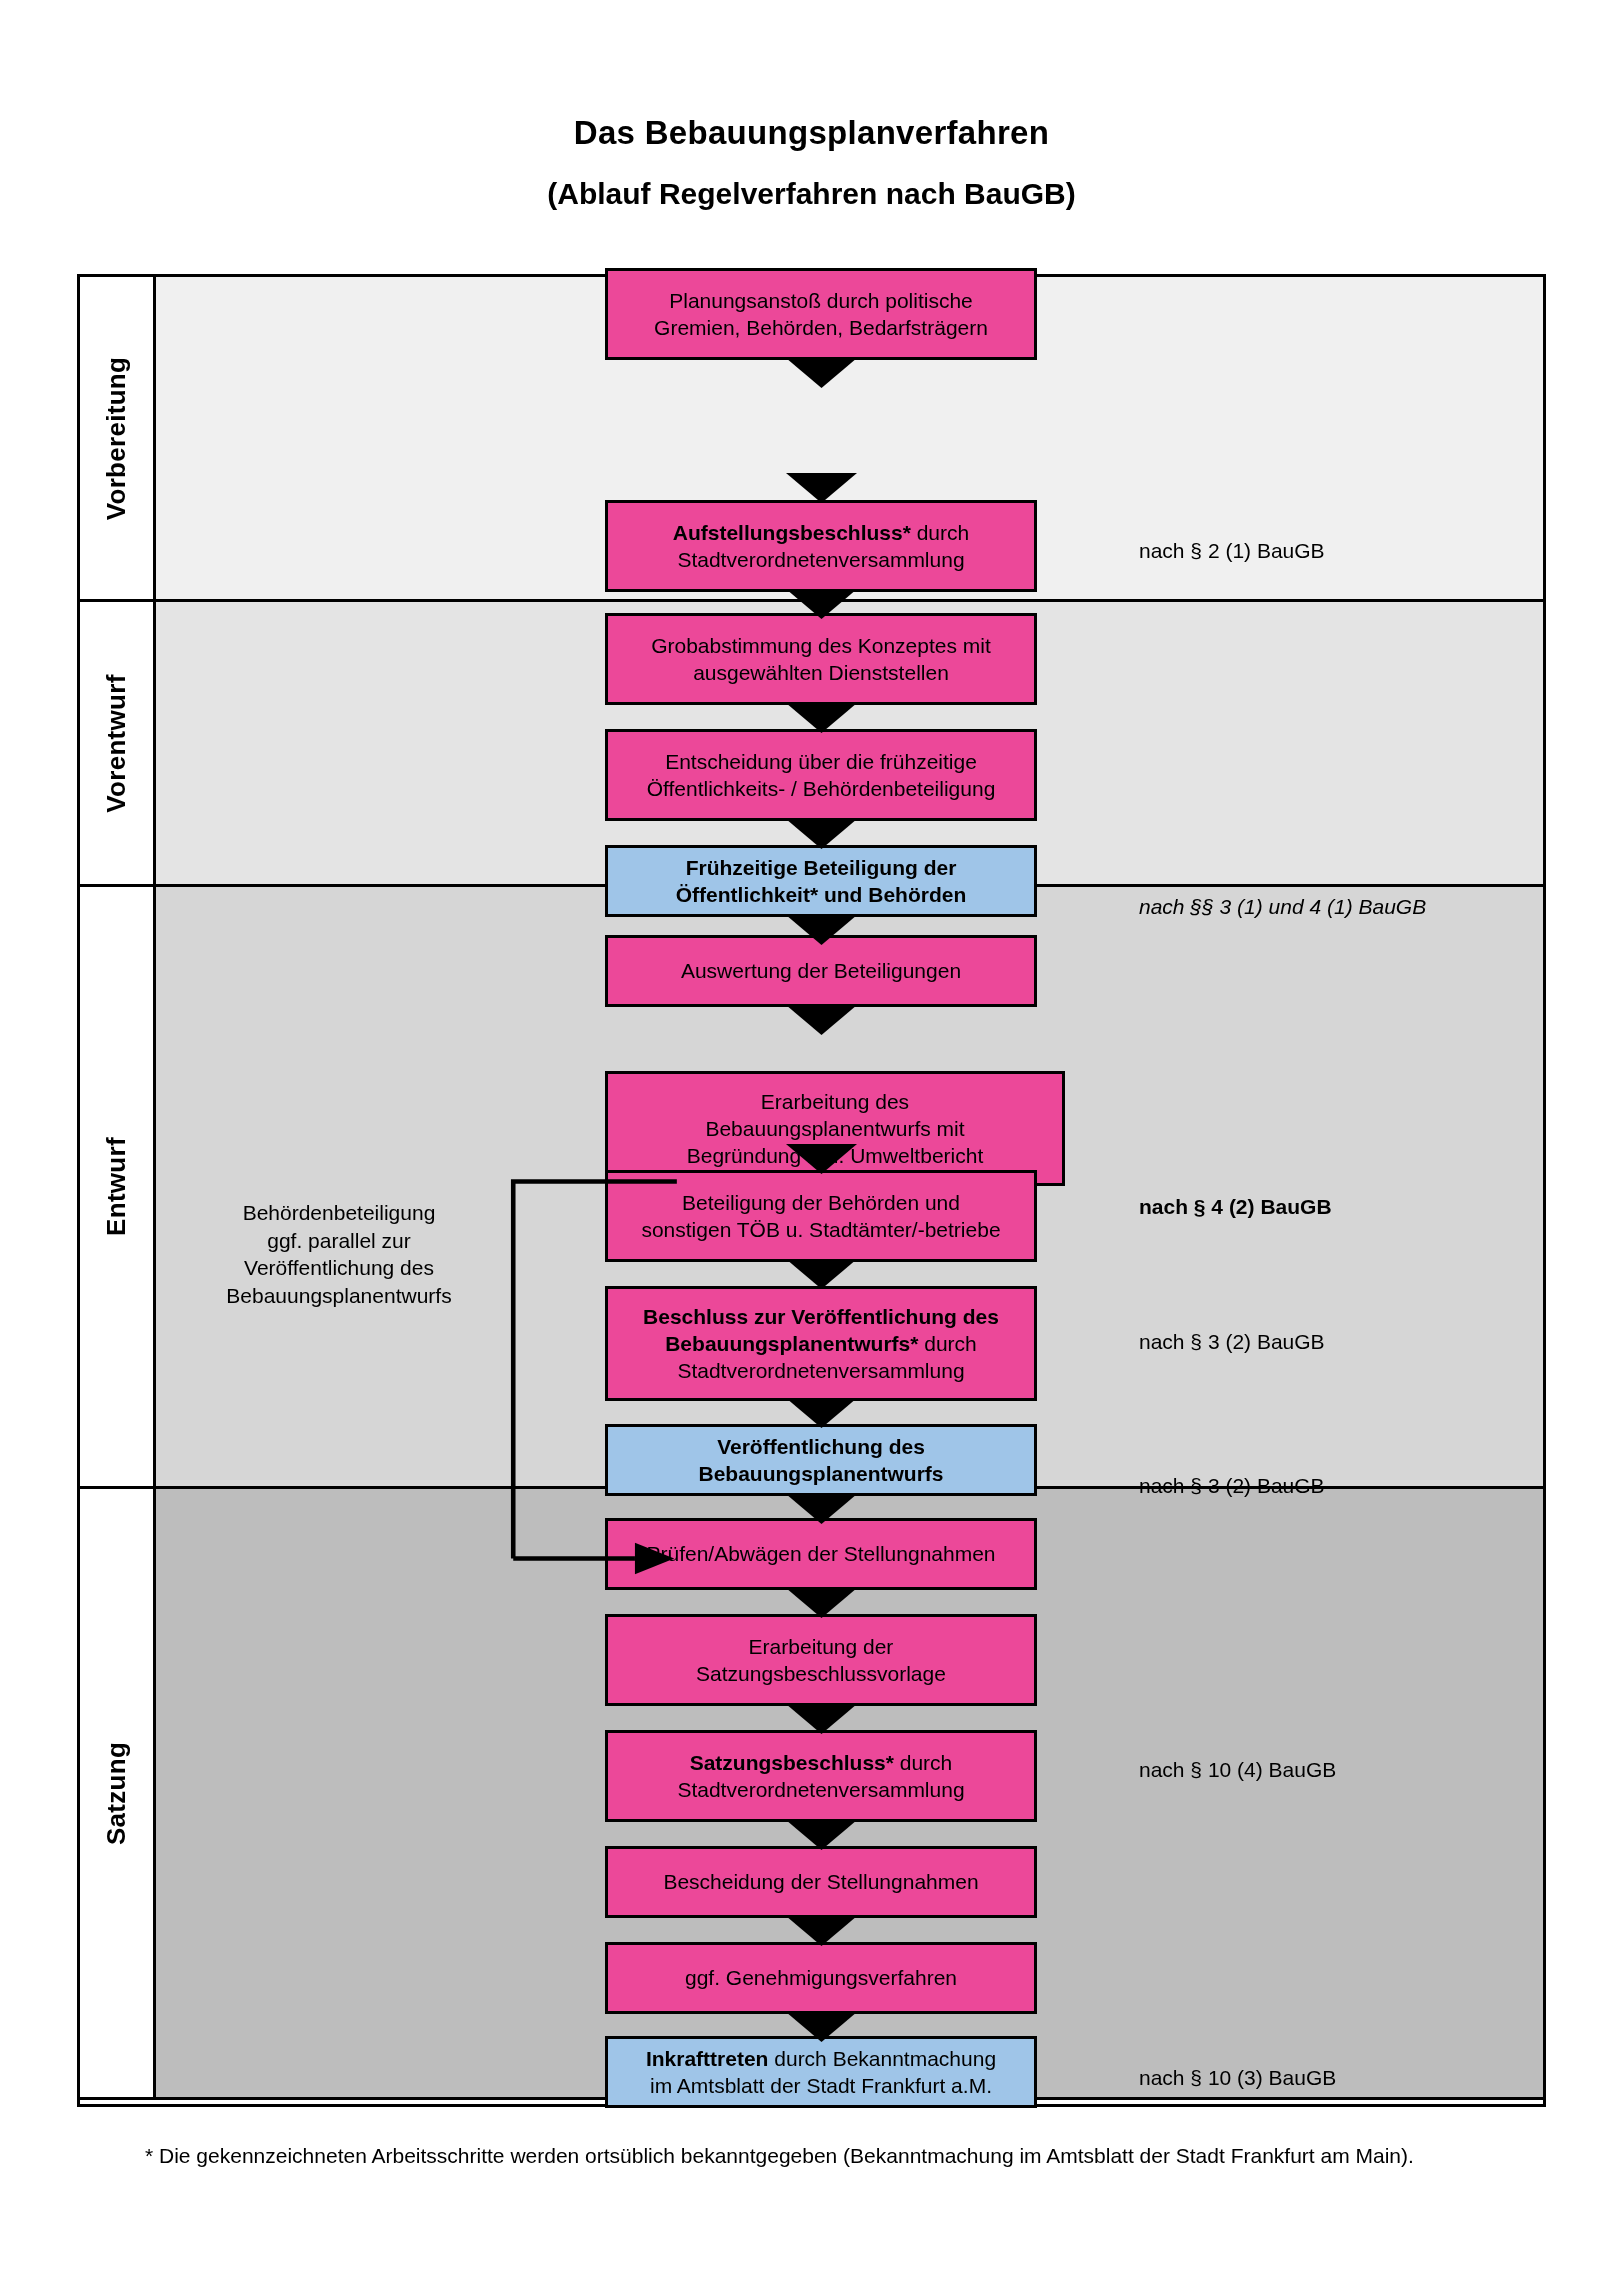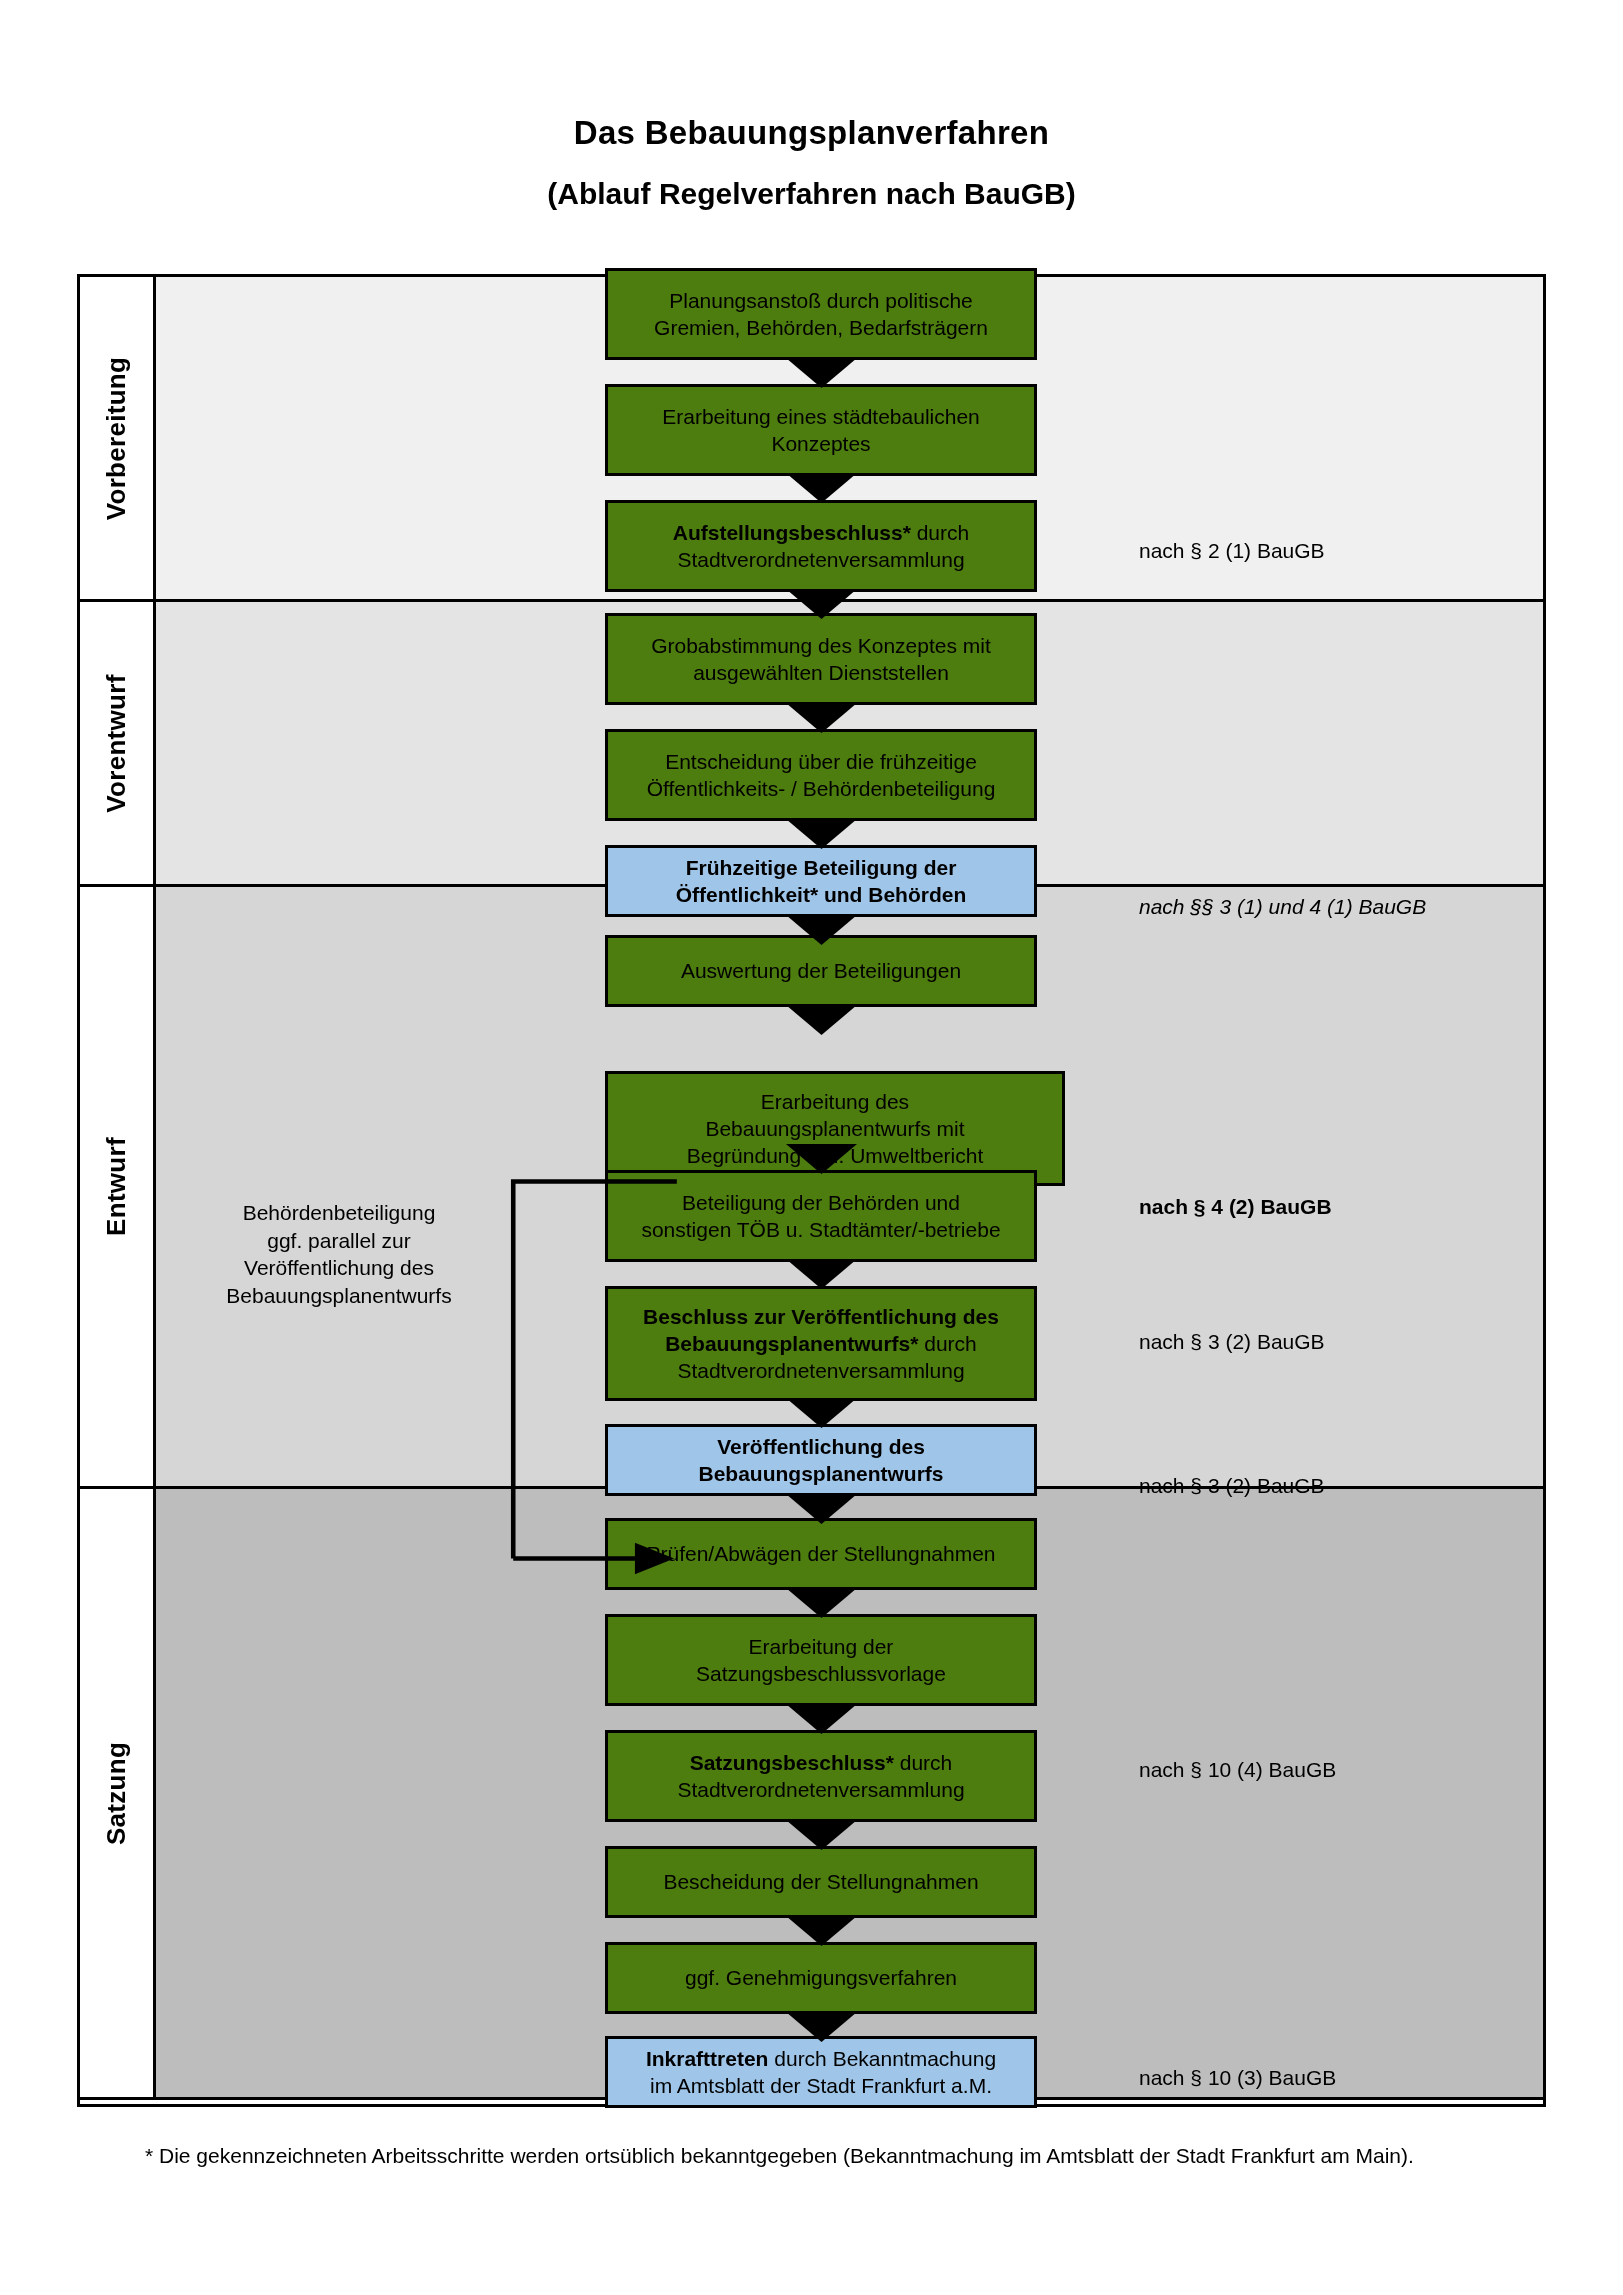--- a/index.html
+++ b/index.html
@@ -86,21 +86,21 @@
   .band-0 .band-body { background: #f0f0f0; }
   .band-1 .band-body { background: #e4e4e4; }
   .band-2 .band-body { background: #d6d6d6; }
   .band-3 .band-body { background: #bdbdbd; }
 
   
   .flowbox {
     position: absolute;
     box-sizing: border-box;
     border: 3.3px solid #000000;
-    background: #4d7c0f;
+    background: #ec4899;
     display: flex;
     align-items: center;
     justify-content: center;
     text-align: center;
     font-size: 21px;
     line-height: 1.30;
     padding: 2.6px 6.5px;
   }
   .flowbox.blue { background: #9fc5e8; }
   .flowbox .t { display: block; width: 100%; }
@@ -194,26 +194,20 @@
   </svg>
 
   <div class="flowbox" style="left:525px; top:-9.2px; width:432px; height:92px;">
     <span class="t">
       <span>Planungsanstoß durch politische</span><br>
       <span>Gremien, Behörden, Bedarfsträgern</span>
     </span>
   </div>
   <div class="down-arrow" style="left:706px; top:81px;"></div>
 
-  <div class="flowbox" style="left:525px; top:107px; width:432px; height:92px;">
-    <span class="t">
-      <span>Erarbeitung eines städtebaulichen</span><br>
-      <span>Konzeptes</span>
-    </span>
-  </div>
   <div class="down-arrow" style="left:706px; top:196px;"></div>
 
   <div class="flowbox" style="left:525px; top:223px; width:432px; height:92px;">
     <span class="t">
       <b>Aufstellungsbeschluss*</b><span> durch</span><br>
       <span>Stadtverordnetenversammlung</span>
     </span>
   </div>
   <div class="down-arrow" style="left:706px; top:312px;"></div>
 

